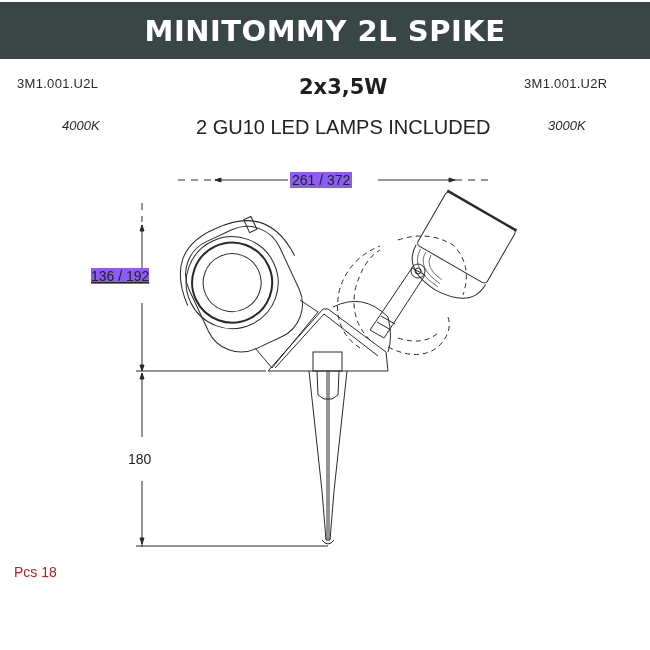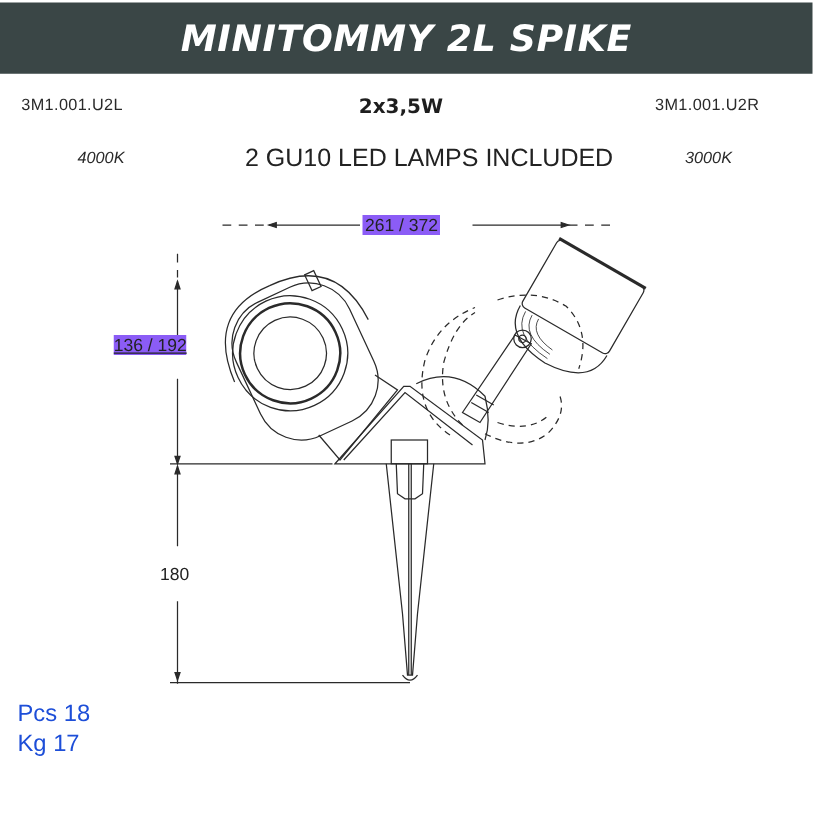--- a/index.html
+++ b/index.html
@@ -1,25 +1,25 @@
 <!DOCTYPE html>
 <html><head>
 <meta charset="utf-8">
 <style>
   html, body { margin:0; padding:0; background:#ffffff; }
   body { width:650px; height:650px; position:relative; overflow:hidden; font-family:"Liberation Sans", sans-serif; color:#1e1e1e; }
-  .header { position:absolute; left:0; top:2px; width:650px; height:57px; background:#3a4646; display:flex; align-items:center; justify-content:center;font-style:italic; }
+  .header { position:absolute; left:0; top:2px; width:650px; height:57px; background:#3a4646; display:flex; align-items:center; justify-content:center; }
   .title { color:#ffffff; font-family:"DejaVu Sans", sans-serif; font-weight:bold; font-size:29px; letter-spacing:0.5px; }
   .txt { position:absolute; white-space:nowrap; }
   .code { font-size:13px; letter-spacing:0.3px; color:#2a2a2a; }
-  .power { font-size:16px; font-weight:bold; font-family:"DejaVu Sans", sans-serif; }
+  .power { font-size:21px; font-weight:bold; font-family:"DejaVu Sans", sans-serif;margin-left:12px; }
   .temp { font-size:13px; font-style:italic; color:#2a2a2a; }
   .lamps { font-size:20px; color:#222; }
   .dim { font-size:14px; color:#222; }
-  .pack { font-size:19px; line-height:24px; color:#1d4ed8; }
+  .pack { font-size:14px; line-height:24px; color:#b91c1c; }
   svg { position:absolute; left:0; top:0; }
 </style>
 </head>
 <body>
 
 <div class="header">
   <span class="title">MINITOMMY 2L SPIKE</span>
 </div>
 
 <span class="txt code" style="left:17px;top:76px;">3M1.001.U2L</span>
@@ -115,14 +115,13 @@
     </g>
   </g>
 </svg>
 
 <span class="txt dim" style="left:290px;top:172px;background:#8b5cf6;padding:0 2px;">261 / 372</span>
 <span class="txt dim" style="left:91px;top:268px;background:#8b5cf6;text-decoration:underline;">136 / 192</span>
 <span class="txt dim" style="left:128px;top:451px;background:#fff;text-align:center;">180</span>
 
 <div class="txt pack" style="left:14px;top:560px;">
   <div>Pcs 18</div>
-  <div>Kg 17</div>
 </div>
 
 </body></html>

